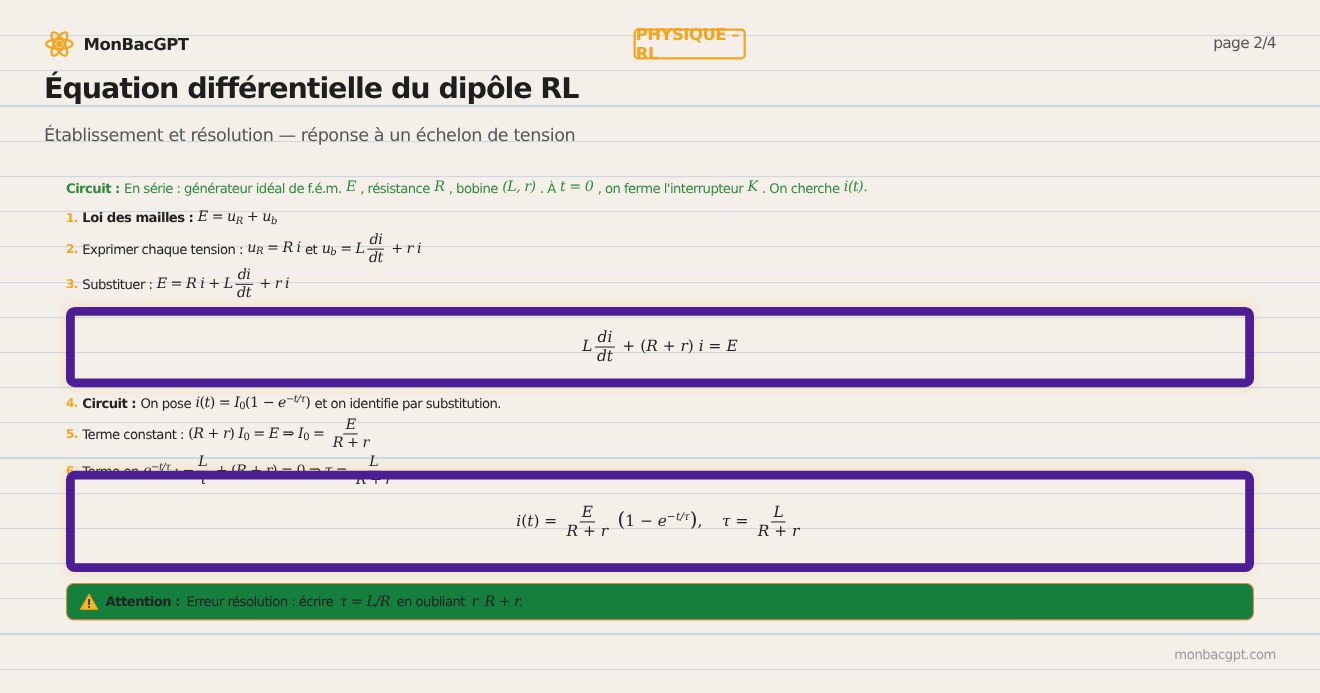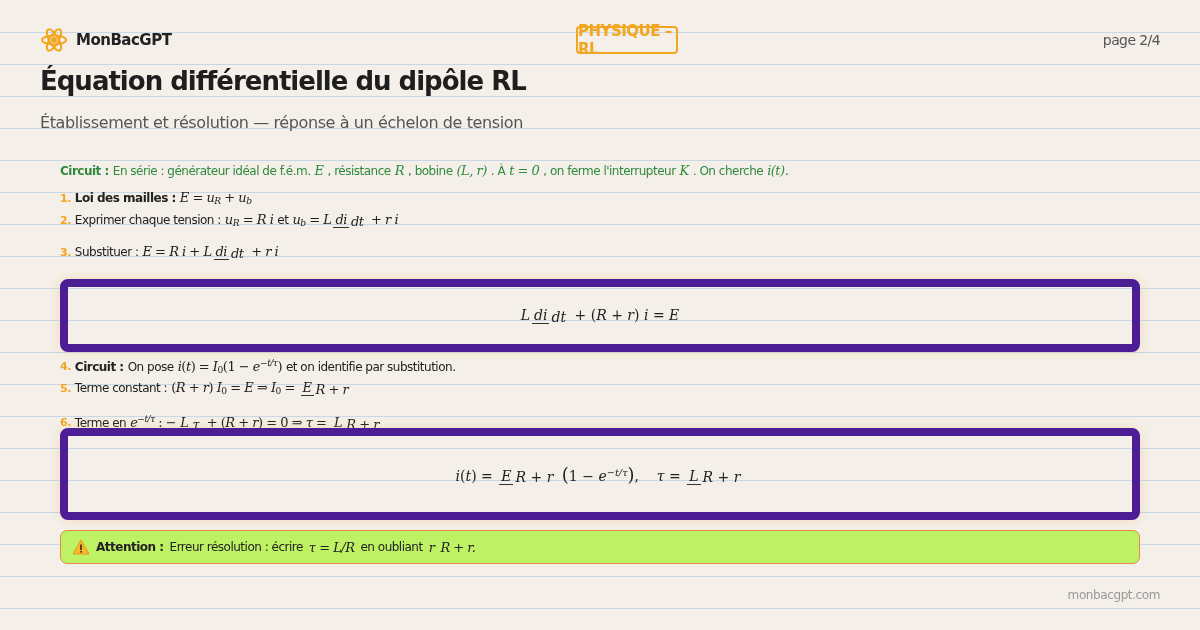--- a/index.html
+++ b/index.html
@@ -33,37 +33,37 @@
   .title { position: absolute; left: 40px; top: 66px; font-size: 26px; font-weight: bold; color: #1e1e1e; letter-spacing: -1px; }
   .subtitle { position: absolute; left: 40px; top: 113px; font-size: 16px; color: #555; letter-spacing: -0.4px; }
 
   .line { position: absolute; left: 60px; font-size: 12px; letter-spacing: -0.5px; display: flex; align-items: center; gap: 4px; white-space: nowrap; }
   .line .num { color: #f2a61f; font-weight: bold; font-size: 11px; }
   .line b { font-weight: bold; }
   .line .math { font-size: 13px; }
   .circuit { top: 163px; color: #2f8a3c; }
   .circuit b { color: #2f8a3c; }
 
-  .frac { display: inline-flex; flex-direction: row; align-items: center; vertical-align: middle; line-height: 1; margin: 0 2px; }
+  .frac { display: inline-flex; flex-direction: column; align-items: center; vertical-align: middle; line-height: 1; margin: 0 2px; }
   .frac .n { border-bottom: 1px solid #333; padding: 0 2px 1px; }
   .frac .d { padding: 1px 2px 0; }
 
   .boxed {
     position: absolute; left: 60px; width: 1080px;
     border: 8px solid #4c1d95; border-radius: 8px;
     box-shadow: 0 0 10px rgba(242,166,31,0.25);
     display: flex; align-items: center; justify-content: center;
   }
   .boxed .math { font-size: 14px; }
   .box1 { top: 279px; height: 73px; }
   .box2 { top: 428px; height: 92px; }
 
   .warn {
     position: absolute; left: 60px; top: 530px; width: 1080px; height: 34px;
-    border: 1px solid #e6874a; border-radius: 7px; background: #bef264;
+    border: 1px solid #e6874a; border-radius: 7px; background: #15803d;
     display: flex; align-items: center; padding-left: 11px; gap: 6px;
     font-size: 12px; letter-spacing: -0.5px; white-space: nowrap;
   }
   .warn .math { font-size: 13px; }
   .footer { position: absolute; right: 40px; top: 588px; font-size: 12px; color: #999; letter-spacing: -0.4px; }
 </style>
 </head>
 <body>
 
 <div class="header-logo">

